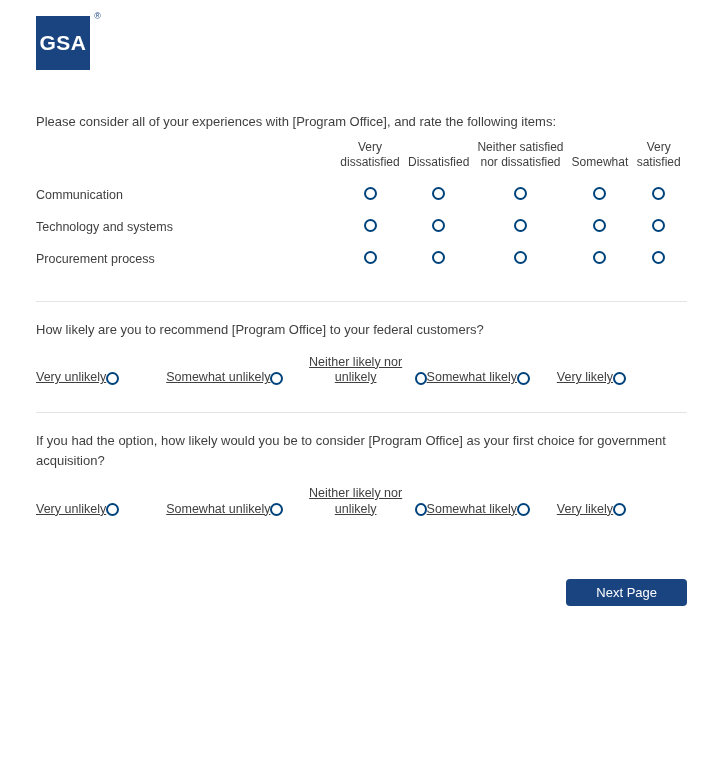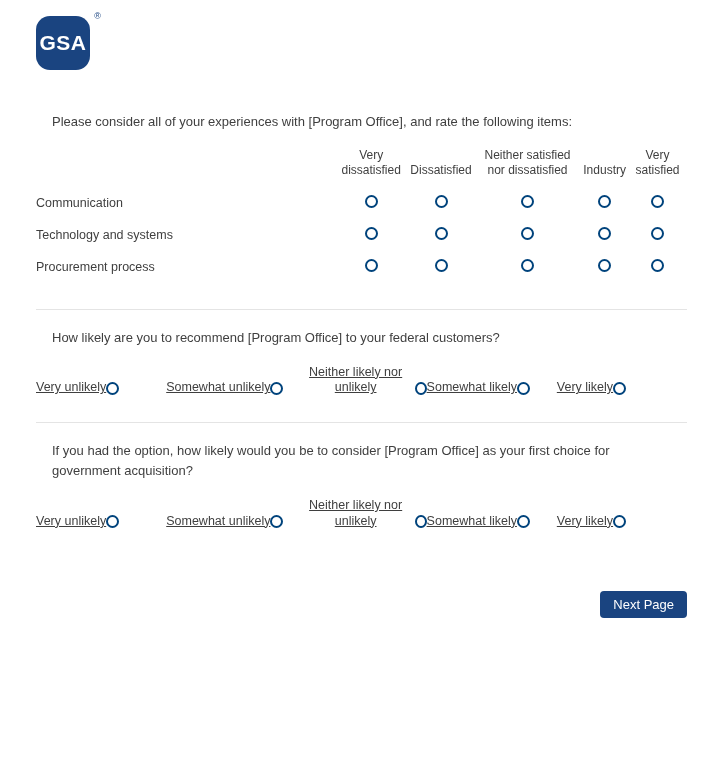--- a/index.html
+++ b/index.html
@@ -2,25 +2,25 @@
 <html><head>
 <meta charset="utf-8">
 <style>
   * { box-sizing: border-box; }
   html, body { margin: 0; padding: 0; background: #ffffff; }
   body { font-family: "Liberation Sans", sans-serif; color: #3f3f3f; }
   .page { width: 725px; min-height: 760px; margin: 0 auto; padding: 14px 38px 20px 36px; background: #fff; position: relative; }
 
   
   .logo-wrap { position: relative; display: inline-block; margin-top: 2px; }
-  .logo { width: 54px; height: 54px; background: #1a4480; color: #ffffff; display: flex; align-items: center; justify-content: center; font-weight: bold; font-size: 21px; letter-spacing: .5px; border-radius: 14px; }
+  .logo { width: 54px; height: 54px; background: #1a4480; color: #ffffff; display: flex; align-items: center; justify-content: center; font-weight: bold; font-size: 21px; letter-spacing: .5px; }
   .logo-reg { position: absolute; top: -5px; right: -11px; font-size: 9px; color: #1a4480; }
 
   
-  .q-text { font-size: 13px; line-height: 1.55; color: #3f3f3f; margin: 16px; }
+  .q-text { font-size: 13px; line-height: 1.55; color: #3f3f3f; margin: 0; }
   .q1 { margin-top: 42px; }
 
   
   table.matrix { width: 100%; border-collapse: collapse; margin-top: 8px; }
   table.matrix th { font-weight: normal; font-size: 12px; color: #3f3f3f; vertical-align: bottom; padding: 0 2px 10px 2px; line-height: 1.2; }
   table.matrix th.corner { width: 298px; }
   table.matrix td { padding: 7px 0; vertical-align: middle; }
   td.row-label { font-size: 12.5px; color: #3f3f3f; text-align: left; }
   td.radio-cell { text-align: center; }
   .radio { display: inline-block; width: 13px; height: 13px; border: 2px solid #00437c; border-radius: 50%; background: #ffffff; cursor: pointer; }
@@ -28,21 +28,21 @@
   hr.divider { border: none; border-top: 1px solid #e4e4e4; margin: 26px 0 18px 0; }
 
   
   .options { display: flex; margin-top: 14px; }
   .option { flex: 1 1 0; display: flex; flex-direction: row; align-items: center; text-decoration: underline; }
   .opt-label { font-size: 12.5px; color: #3f3f3f; text-align: center; line-height: 1.25; display: flex; align-items: flex-end; justify-content: center; min-height: 32px; max-width: 122px; }
   .option .radio { margin-top: 16px; }
 
   
   .footer { display: flex; justify-content: flex-end; margin-top: 62px; }
-  .next-btn { background: #1a4480; color: #ffffff; border: none; border-radius: 4px; font-family: inherit; font-size: 13px; padding: 6px 13px; cursor: pointer; }
+  .next-btn { background: #1a4480; color: #ffffff; border: none; border-radius: 4px; font-family: inherit; font-size: 13px; padding: 6px 30px; cursor: pointer; }
 </style>
 </head>
 <body>
 
 <div class="page">
 
   
   <div class="logo-wrap">
     <div class="logo">
       <span>GSA</span>
@@ -54,21 +54,21 @@
   <section class="q1">
     <p class="q-text">Please consider all of your experiences with [Program Office], and rate the following items:</p>
 
     <table class="matrix">
       <thead>
         <tr>
           <th class="corner"></th>
           <th>Very dissatisfied</th>
           <th>Dissatisfied</th>
           <th>Neither satisfied nor dissatisfied</th>
-          <th>Industry</th>
+          <th>Somewhat</th>
           <th>Very satisfied</th>
         </tr>
       </thead>
       <tbody>
         <tr>
           <td class="row-label">Communication</td>
           <td class="radio-cell"><span class="radio"></span></td>
           <td class="radio-cell"><span class="radio"></span></td>
           <td class="radio-cell"><span class="radio"></span></td>
           <td class="radio-cell"><span class="radio"></span></td>

